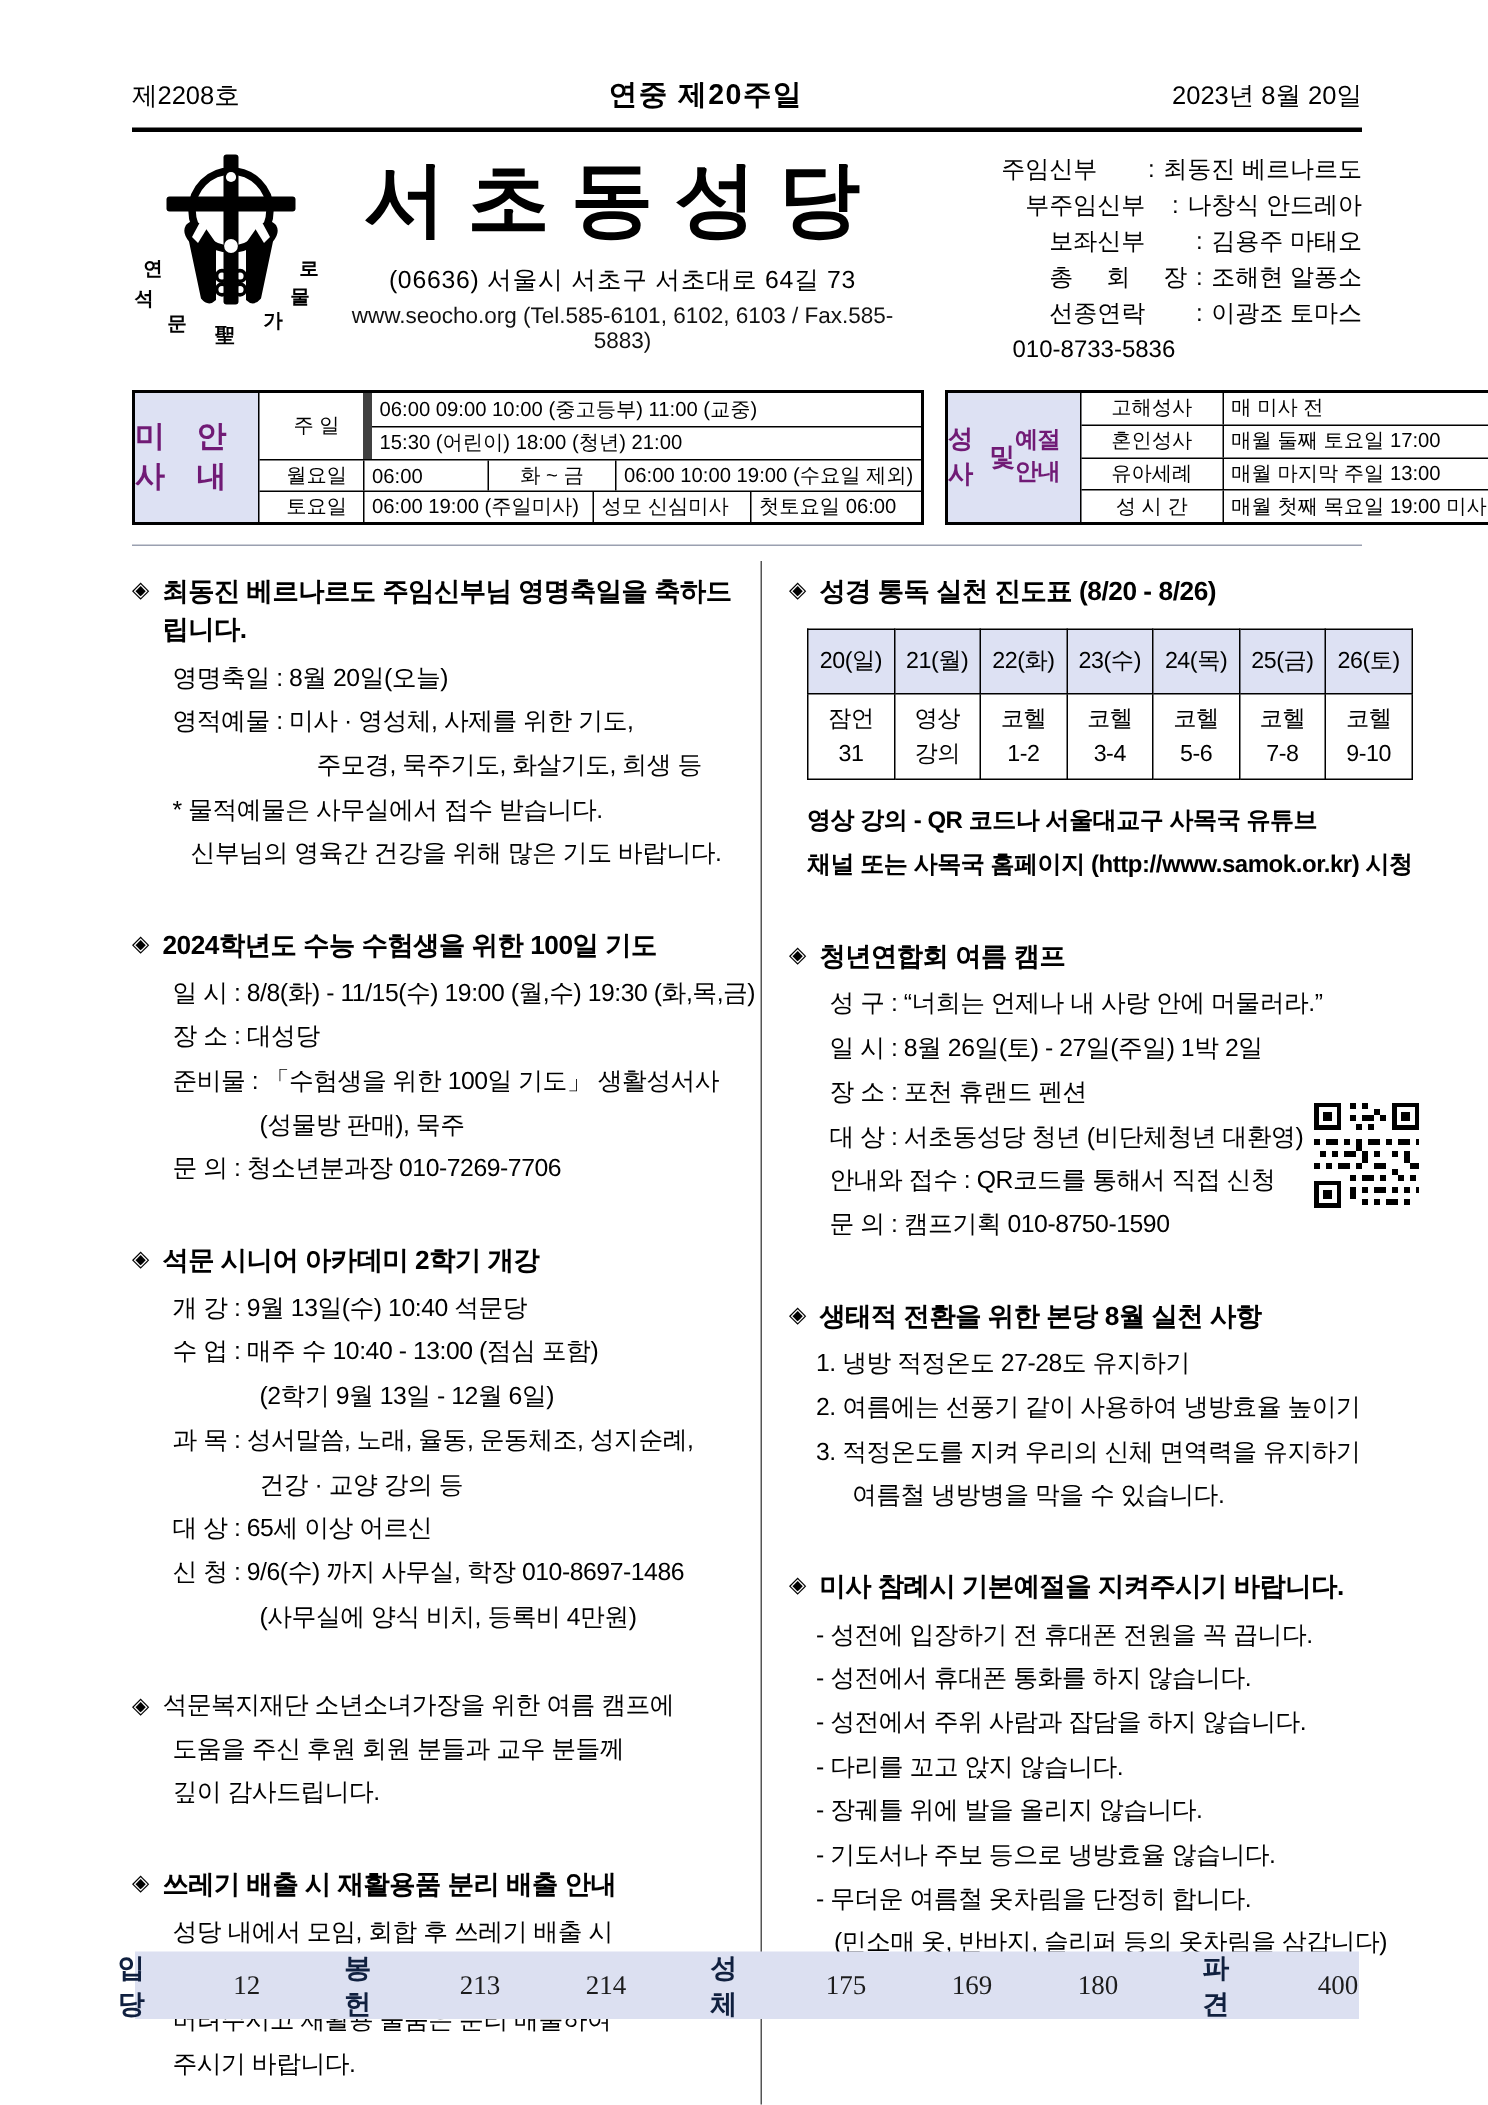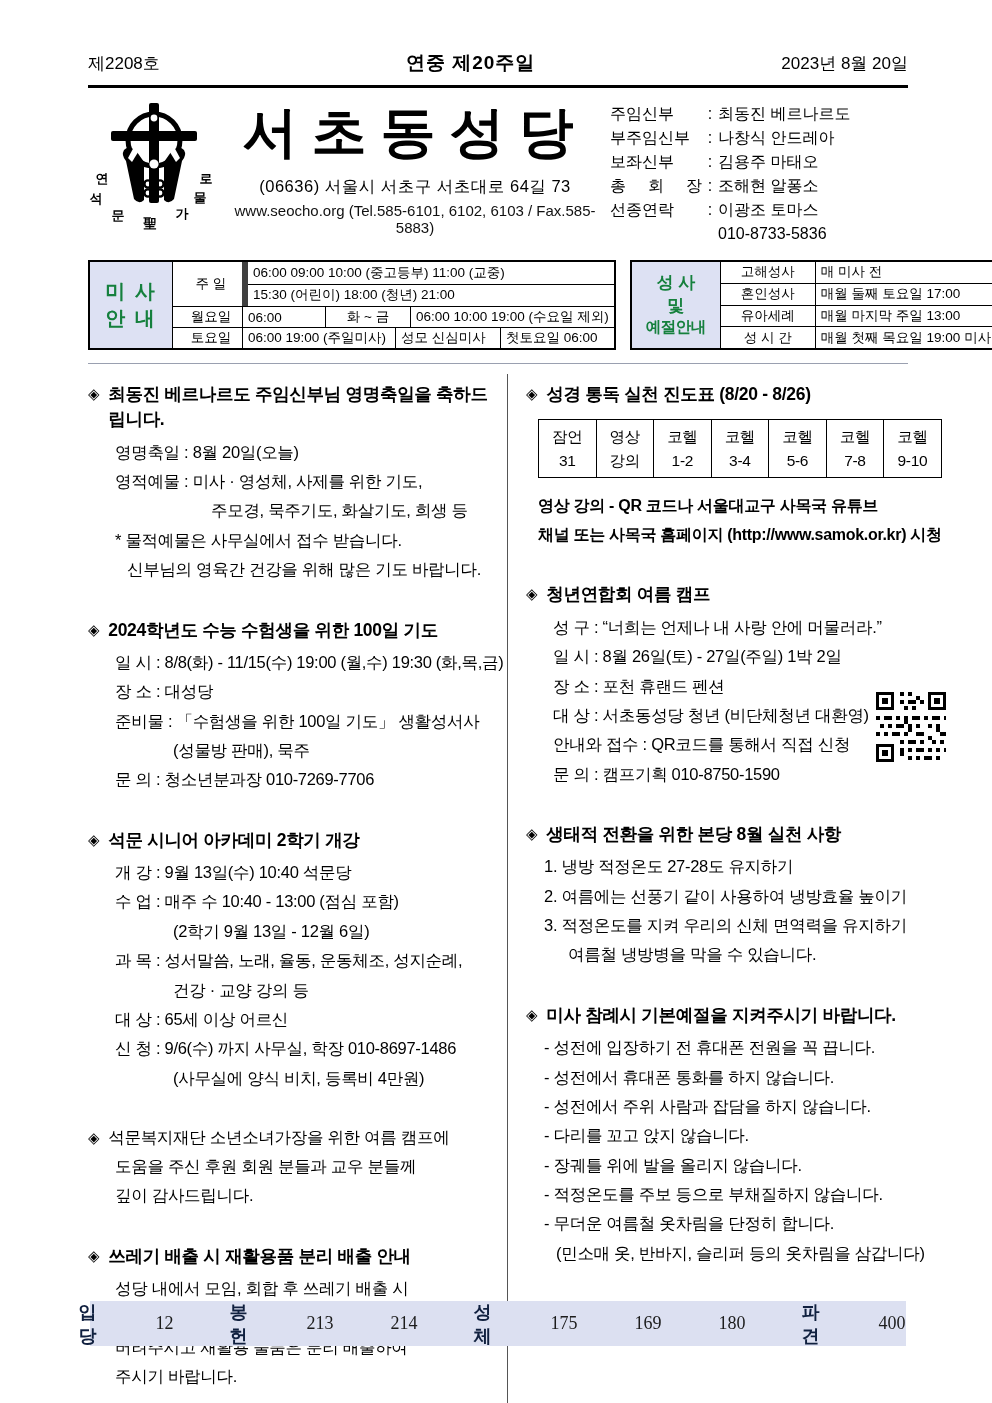--- a/index.html
+++ b/index.html
@@ -13,30 +13,30 @@
   .mast-title{font-weight:bold;font-size:19px;letter-spacing:1px;}
 
   
   .brand{display:flex;margin-top:12px;align-items:flex-start;}
   .logo{width:132px;height:132px;flex:none;}
   .brand-center{flex:1;text-align:center;padding-top:4px;}
   .church-name{font-size:55px;font-weight:bold;letter-spacing:14px;line-height:1.05;}
   .address{font-size:16.5px;margin-top:14px;letter-spacing:.5px;}
   .contact{font-size:15px;margin-top:4px;color:#111;}
   .clergy{width:298px;flex:none;font-size:16px;line-height:1.5;padding-top:2px;}
-  .clergy-row{display:flex;white-space:nowrap;}
+  .clergy-row{display:flex;white-space:nowrap;justify-content:flex-end;}
   .clergy-role{width:92px;text-align:justify;text-align-last:justify;flex:none;}
   .clergy-colon{width:16px;text-align:center;flex:none;}
-  .clergy-phone{margin-left:108px;}
+  .clergy-phone{margin-left:65px;}
 
   
   .tables{display:flex;gap:14px;margin-top:14px;font-size:13.5px;}
   .tbl{flex:1;border:2px solid #000;display:flex;}
-  .tbl-hd{background:#dde1f3;color:#15803d;font-weight:bold;border-right:1.5px solid #000;
-          display:flex;flex-direction:column;justify-content:center;align-items:center;
+  .tbl-hd{background:#dde1f3;color:#701a75;font-weight:bold;border-right:1.5px solid #000;
+          display:flex;flex-direction:row;justify-content:center;align-items:center;
           line-height:1.35;flex:none;}
   .mass-hd{width:82px;font-size:20px;letter-spacing:2px;}
   .sac-hd{width:88px;font-size:17px;}
   .sac-hd .sm{font-size:15.5px;letter-spacing:-0.5px;}
   .rows{flex:1;display:flex;flex-direction:column;}
   .r{display:flex;border-top:1px solid #000;flex:1;align-items:stretch;}
   .r:first-child{border-top:none;}
   .c{border-left:1px solid #000;padding:1px 5px;display:flex;align-items:center;
      white-space:nowrap;overflow:hidden;}
   .c:first-child{border-left:none;}
@@ -297,20 +297,29 @@
     <div class="colR">
 
       <div class="art">
         <div class="art-title">
             <span class="bullet">◈</span>
             <span>성경 통독 실천 진도표 (8/20 - 8/26)</span>
           </div>
         <div class="art-body" style="margin-left:12px;">
           <table class="bible">
             <tbody>
+              <tr class="hd-row">
+                <td>20(일)</td>
+                <td>21(월)</td>
+                <td>22(화)</td>
+                <td>23(수)</td>
+                <td>24(목)</td>
+                <td>25(금)</td>
+                <td>26(토)</td>
+              </tr>
               <tr class="val-row">
                 <td>
                     <div>잠언</div>
                     <div>31</div>
                   </td>
                 <td>
                     <div>영상</div>
                     <div>강의</div>
                   </td>
                 <td>
@@ -434,21 +443,21 @@
         <div class="art-title">
             <span class="bullet">◈</span>
             <span>미사 참례시 기본예절을 지켜주시기 바랍니다.</span>
           </div>
         <div class="art-body" style="margin-left:18px;">
           <div class="ln">- 성전에 입장하기 전 휴대폰 전원을 꼭 끕니다.</div>
           <div class="ln">- 성전에서 휴대폰 통화를 하지 않습니다.</div>
           <div class="ln">- 성전에서 주위 사람과 잡담을 하지 않습니다.</div>
           <div class="ln">- 다리를 꼬고 앉지 않습니다.</div>
           <div class="ln">- 장궤틀 위에 발을 올리지 않습니다.</div>
-          <div class="ln">- 적정온도를 주보 등으로 부채질하지 않습니다.</div>
+          <div class="ln">- 기도서나 주보 등으로 냉방효율 않습니다.</div>
           <div class="ln">- 무더운 여름철 옷차림을 단정히 합니다.</div>
           <div class="ln i3">(민소매 옷, 반바지, 슬리퍼 등의 옷차림을 삼갑니다)</div>
         </div>
       </div>
     </div>
   </div>
 </div>
 
 <div class="hymns">
   <div class="hymn-group">

